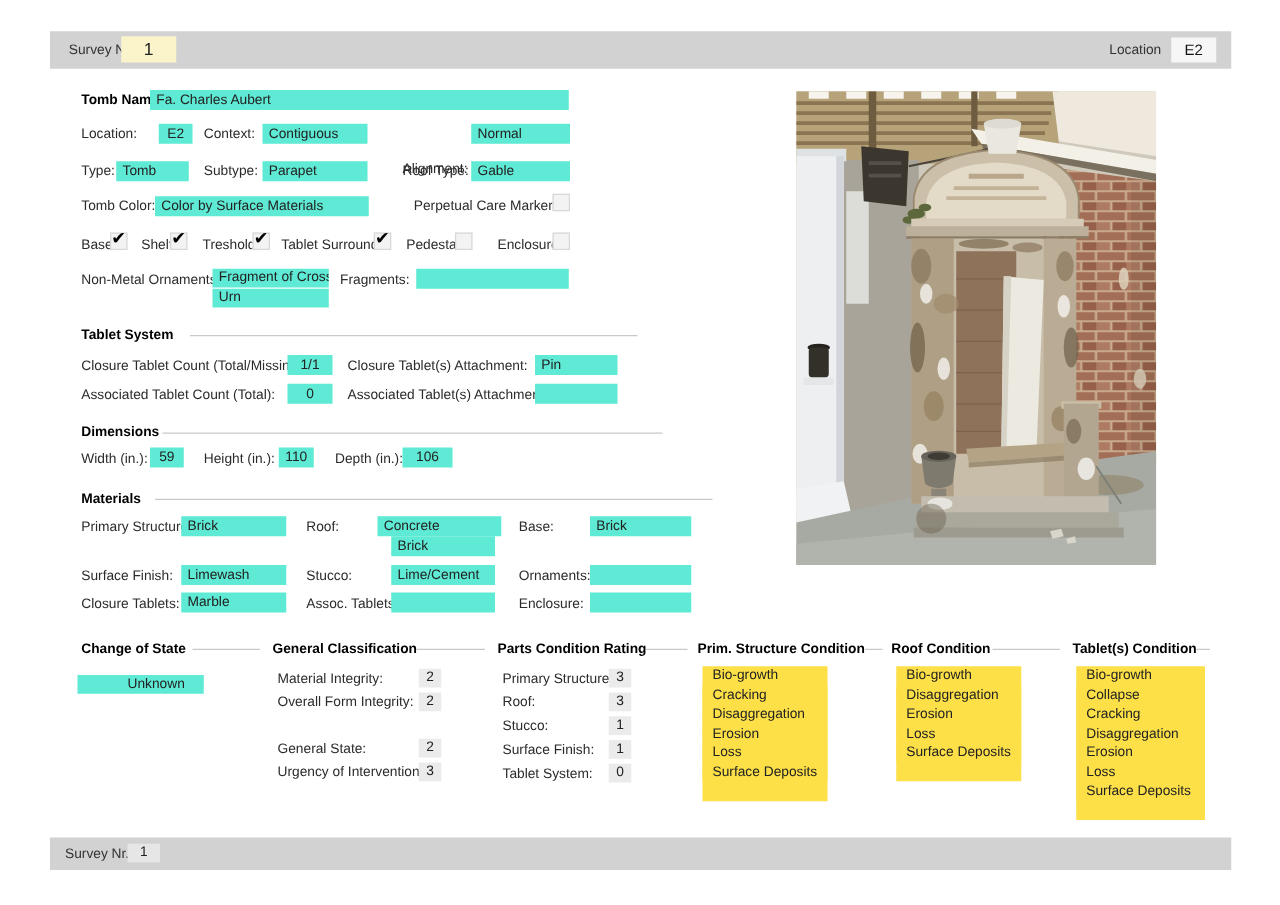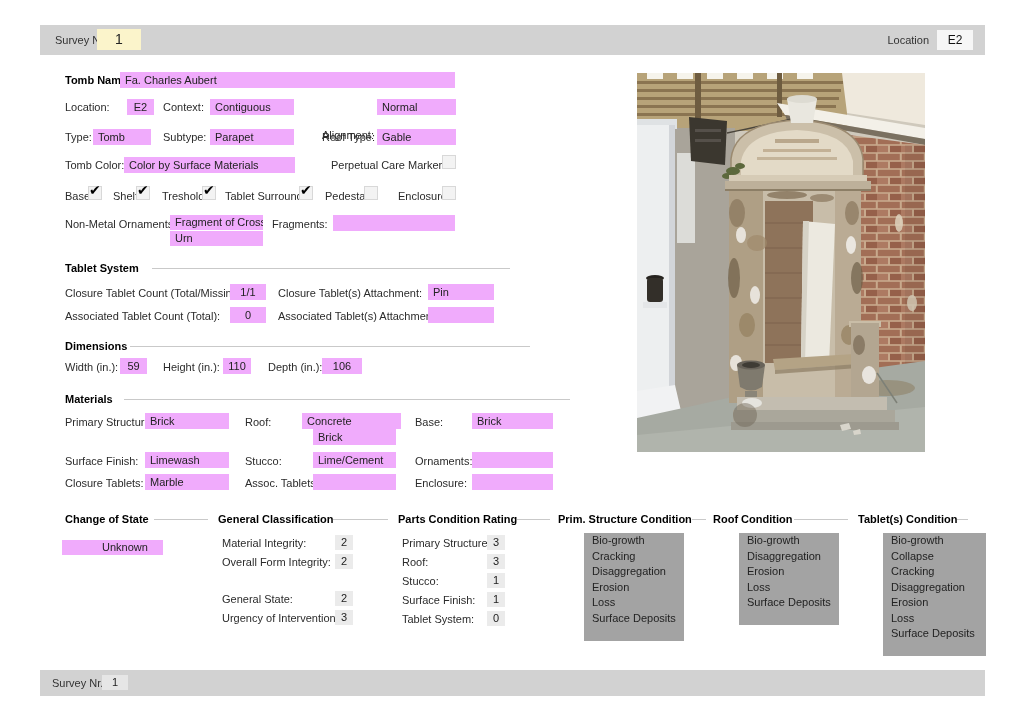--- a/index.html
+++ b/index.html
@@ -1,28 +1,28 @@
 <!DOCTYPE html>
 <html><head>
 <meta charset="utf-8">
 <style>
   html,body{margin:0;padding:0;background:#fff;}
   .page{position:relative;width:1024px;height:724px;background:#fff;
         font-family:"Liberation Sans","DejaVu Sans",sans-serif;overflow:hidden;}
   .band{position:absolute;left:40px;width:945px;background:#d2d2d2;}
   .lbl{position:absolute;font-size:11px;color:#2b2b2b;white-space:nowrap;}
   .lbl.b{font-weight:bold;color:#000;}
-  .fld{position:absolute;font-size:11px;color:#222;background:#f0abfc;height:16px;line-height:16px;
+  .fld{position:absolute;font-size:11px;color:#222;background:#5eead4;height:16px;line-height:16px;
        padding:0 5px;white-space:nowrap;overflow:hidden;box-sizing:border-box;}
   .fld.c{text-align:center;padding:0;}
   .fld.sm{height:15px;line-height:15px;}
   .vbox{position:absolute;width:18px;height:15px;line-height:15px;text-align:center;font-size:11px;
         background:#ebebeb;color:#222;}
-  .citem{position:absolute;height:30px;line-height:14px;font-size:11px;color:#222;background:#a3a3a3;
-         padding-left:8px;box-sizing:border-box;white-space:nowrap;overflow:hidden;margin-left:22px;}
+  .citem{position:absolute;height:30px;line-height:14px;font-size:11px;color:#222;background:#fde047;
+         padding-left:8px;box-sizing:border-box;white-space:nowrap;overflow:hidden;}
   .rule{position:absolute;height:1px;background:#c9c9c9;}
   .cb{position:absolute;width:12px;height:12px;background:#f3f3f3;border:1px solid #d8d8d8;}
   .cb .mark{position:absolute;left:0;top:-4px;font-size:14px;font-weight:700;color:#000;line-height:14px;}
   .hlbl{position:absolute;font-size:11px;color:#333;white-space:nowrap;}
   .photo{position:absolute;left:637px;top:73px;width:288px;height:379px;}
   .photo svg{display:block;width:100%;height:100%;}
 </style>
 </head>
 <body>
 

